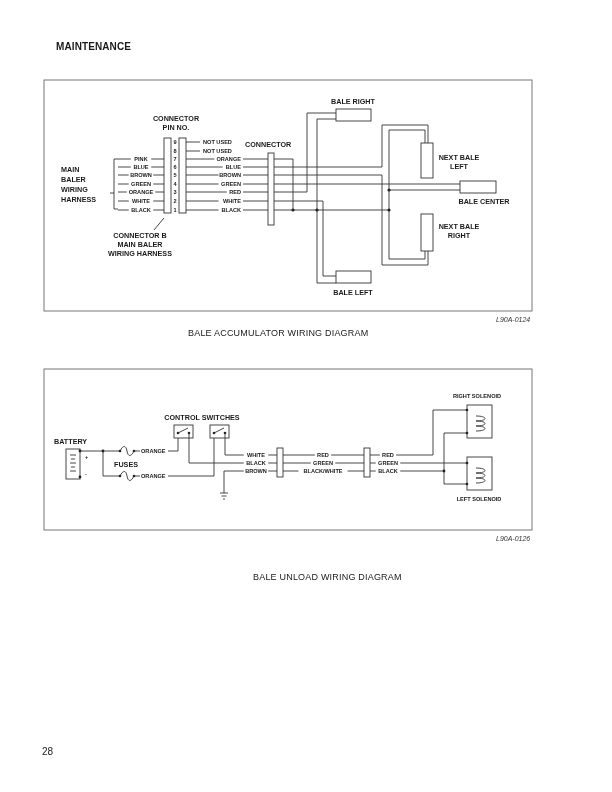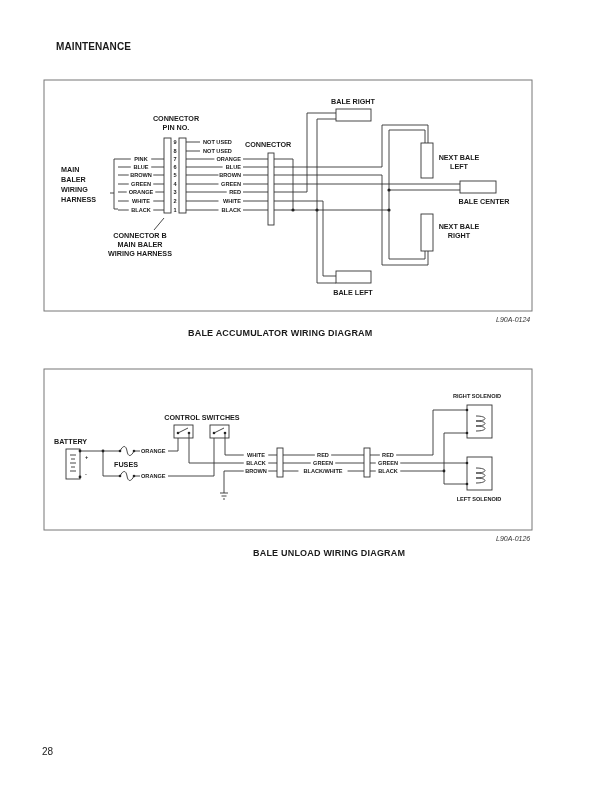--- a/index.html
+++ b/index.html
@@ -1,21 +1,21 @@
 <!DOCTYPE html>
 <html><head>
 <meta charset="utf-8">
 <style>
   html, body { margin: 0; padding: 0; background: #ffffff; }
   body { width: 612px; height: 792px; position: relative; overflow: hidden;
          font-family: "Liberation Sans", sans-serif; color: #1a1a1a; }
   .section-header { position: absolute; left: 44px; top: 41px; font-size: 10px; font-weight: bold; letter-spacing: 0.1px; margin-left: 12px; }
   .page-number { position: absolute; left: 42px; top: 746px; font-size: 10px; }
   .fig-id { position: absolute; font-size: 7px; font-style: italic; color: #333; }
-  .caption { position: absolute; font-size: 9px; font-weight: bold; letter-spacing: 0.2px; }
+  .caption { position: absolute; font-size: 9px; font-weight: normal; letter-spacing: 0.2px; }
   svg { position: absolute; left: 0; top: 0; }
   svg text { font-family: "Liberation Sans", sans-serif; font-weight: bold; fill: #1a1a1a; }
   .lbl { font-size: 7.2px; }
   .lbls { font-size: 5.6px; }
   .wire { stroke: #333; stroke-width: 0.9; fill: none; }
   .frame { stroke: #777; stroke-width: 1; fill: none; }
   .comp { stroke: #333; stroke-width: 0.9; fill: #fff; }
   .dot { fill: #222; }
 </style>
 </head>
@@ -257,15 +257,15 @@
       <path class="wire" d="M476 468 C488 468,488 473,476 473 C488 473,488 478,476 478 C488 478,488 483,476 483"></path>
     </g>
     <text class="lbls" x="477" y="398" text-anchor="middle">RIGHT SOLENOID</text>
     <text class="lbls" x="479" y="501" text-anchor="middle">LEFT SOLENOID</text>
   </g>
 </svg>
 
 <div class="fig-id" style="left:496px; top:316px;">L90A-0124</div>
 <div class="caption" style="left:188px; top:328px;">BALE ACCUMULATOR WIRING DIAGRAM</div>
 <div class="fig-id" style="left:496px; top:535px;">L90A-0126</div>
-<div class="caption" style="left:205px; top:548px;padding-left:48px;">BALE UNLOAD WIRING DIAGRAM</div>
+<div class="caption" style="left:205px; top:572px;padding-left:48px;">BALE UNLOAD WIRING DIAGRAM</div>
 
 <div class="page-number">28</div>
 
 </body></html>

